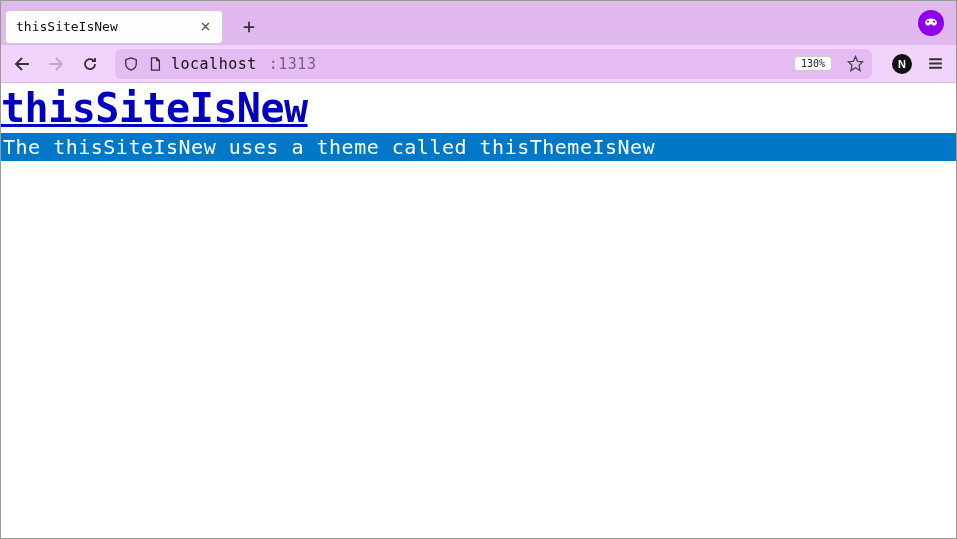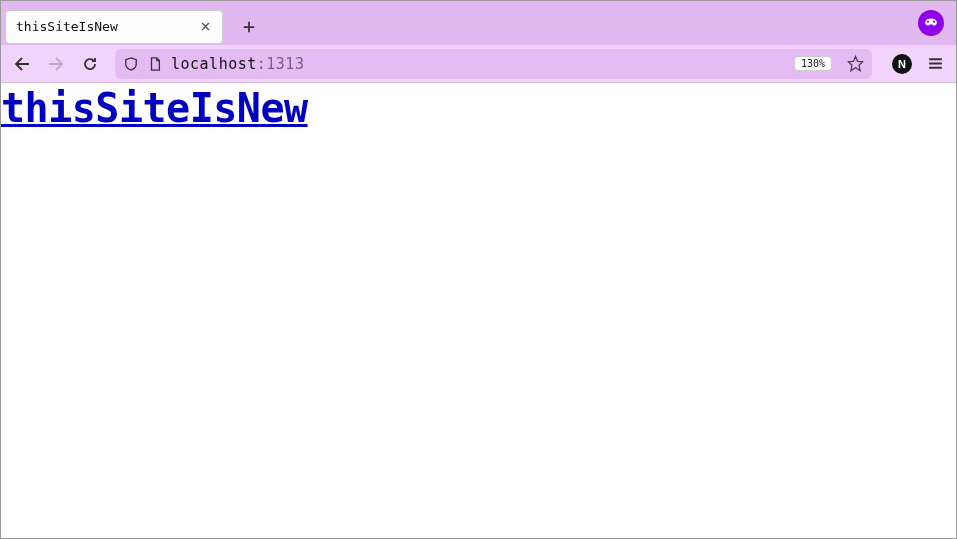--- a/index.html
+++ b/index.html
@@ -89,21 +89,21 @@
   .url-icon svg { width:14px; height:14px; }
   .url-text {
     flex:1;
     font-family: ui-monospace, Menlo, Consolas, monospace;
     font-size: 15px;
     letter-spacing: 0.5px;
     color:#111;
     white-space: nowrap;
   }
   .url-text .host { color:#111; font-weight:500;margin-top:23px;}
-  .url-text .port { color:#7a5e85;}
+  .url-text .port { color:#7a5e85;margin-left:12px;}
   .zoom-pill {
     background:#fff;
     border: 1px solid #ccc;
     border-radius:4px;
     padding: 1px 6px;
     font-size: 10px;
     font-family: ui-monospace, Menlo, monospace;
     color:#222;
     margin-right:2px;
   }
@@ -218,13 +218,14 @@
     <div class="tbtn menu-btn">
       <svg viewBox="0 0 16 16" stroke="currentColor" stroke-width="1.8">
           <path d="M2 4 H14 M2 8 H14 M2 12 H14"></path>
         </svg>
     </div>
   </div>
 </div>
 
 <div class="viewport">
   <h1 class="page-heading">thisSiteIsNew</h1>
+  <div class="blue-bar">The thisSiteIsNew uses a theme called thisThemeIsNew</div>
 </div>
 
 </body></html>

